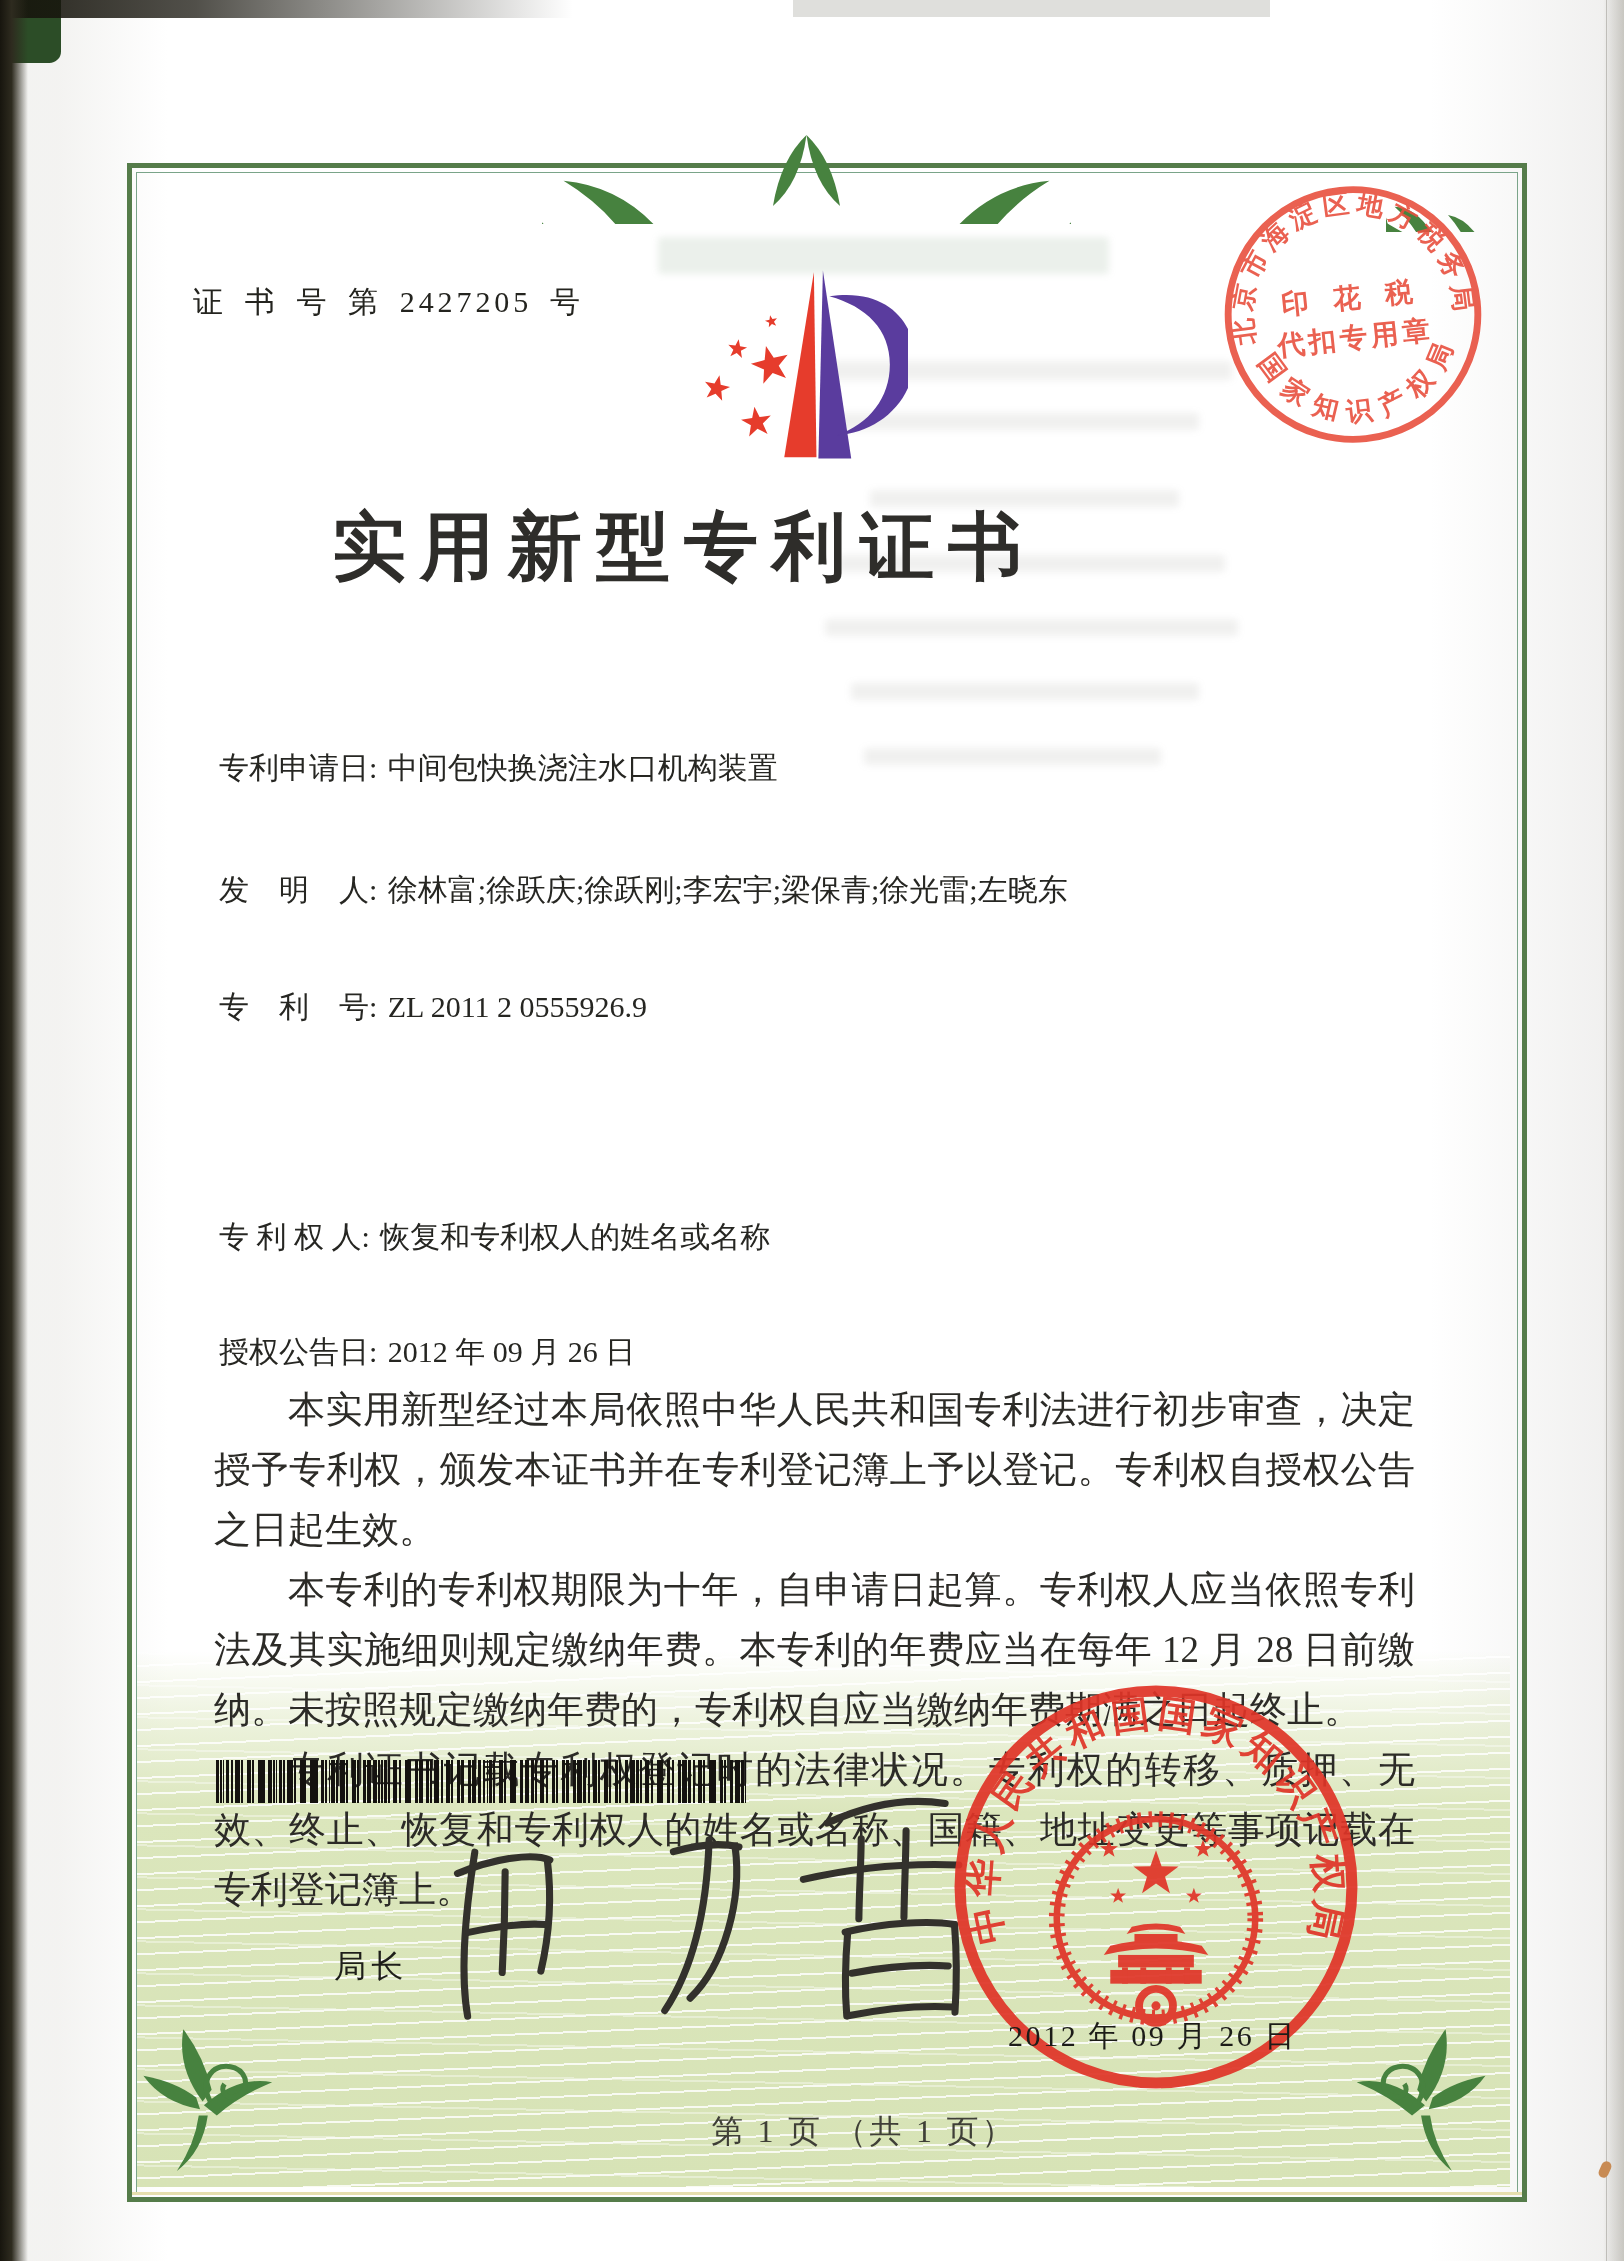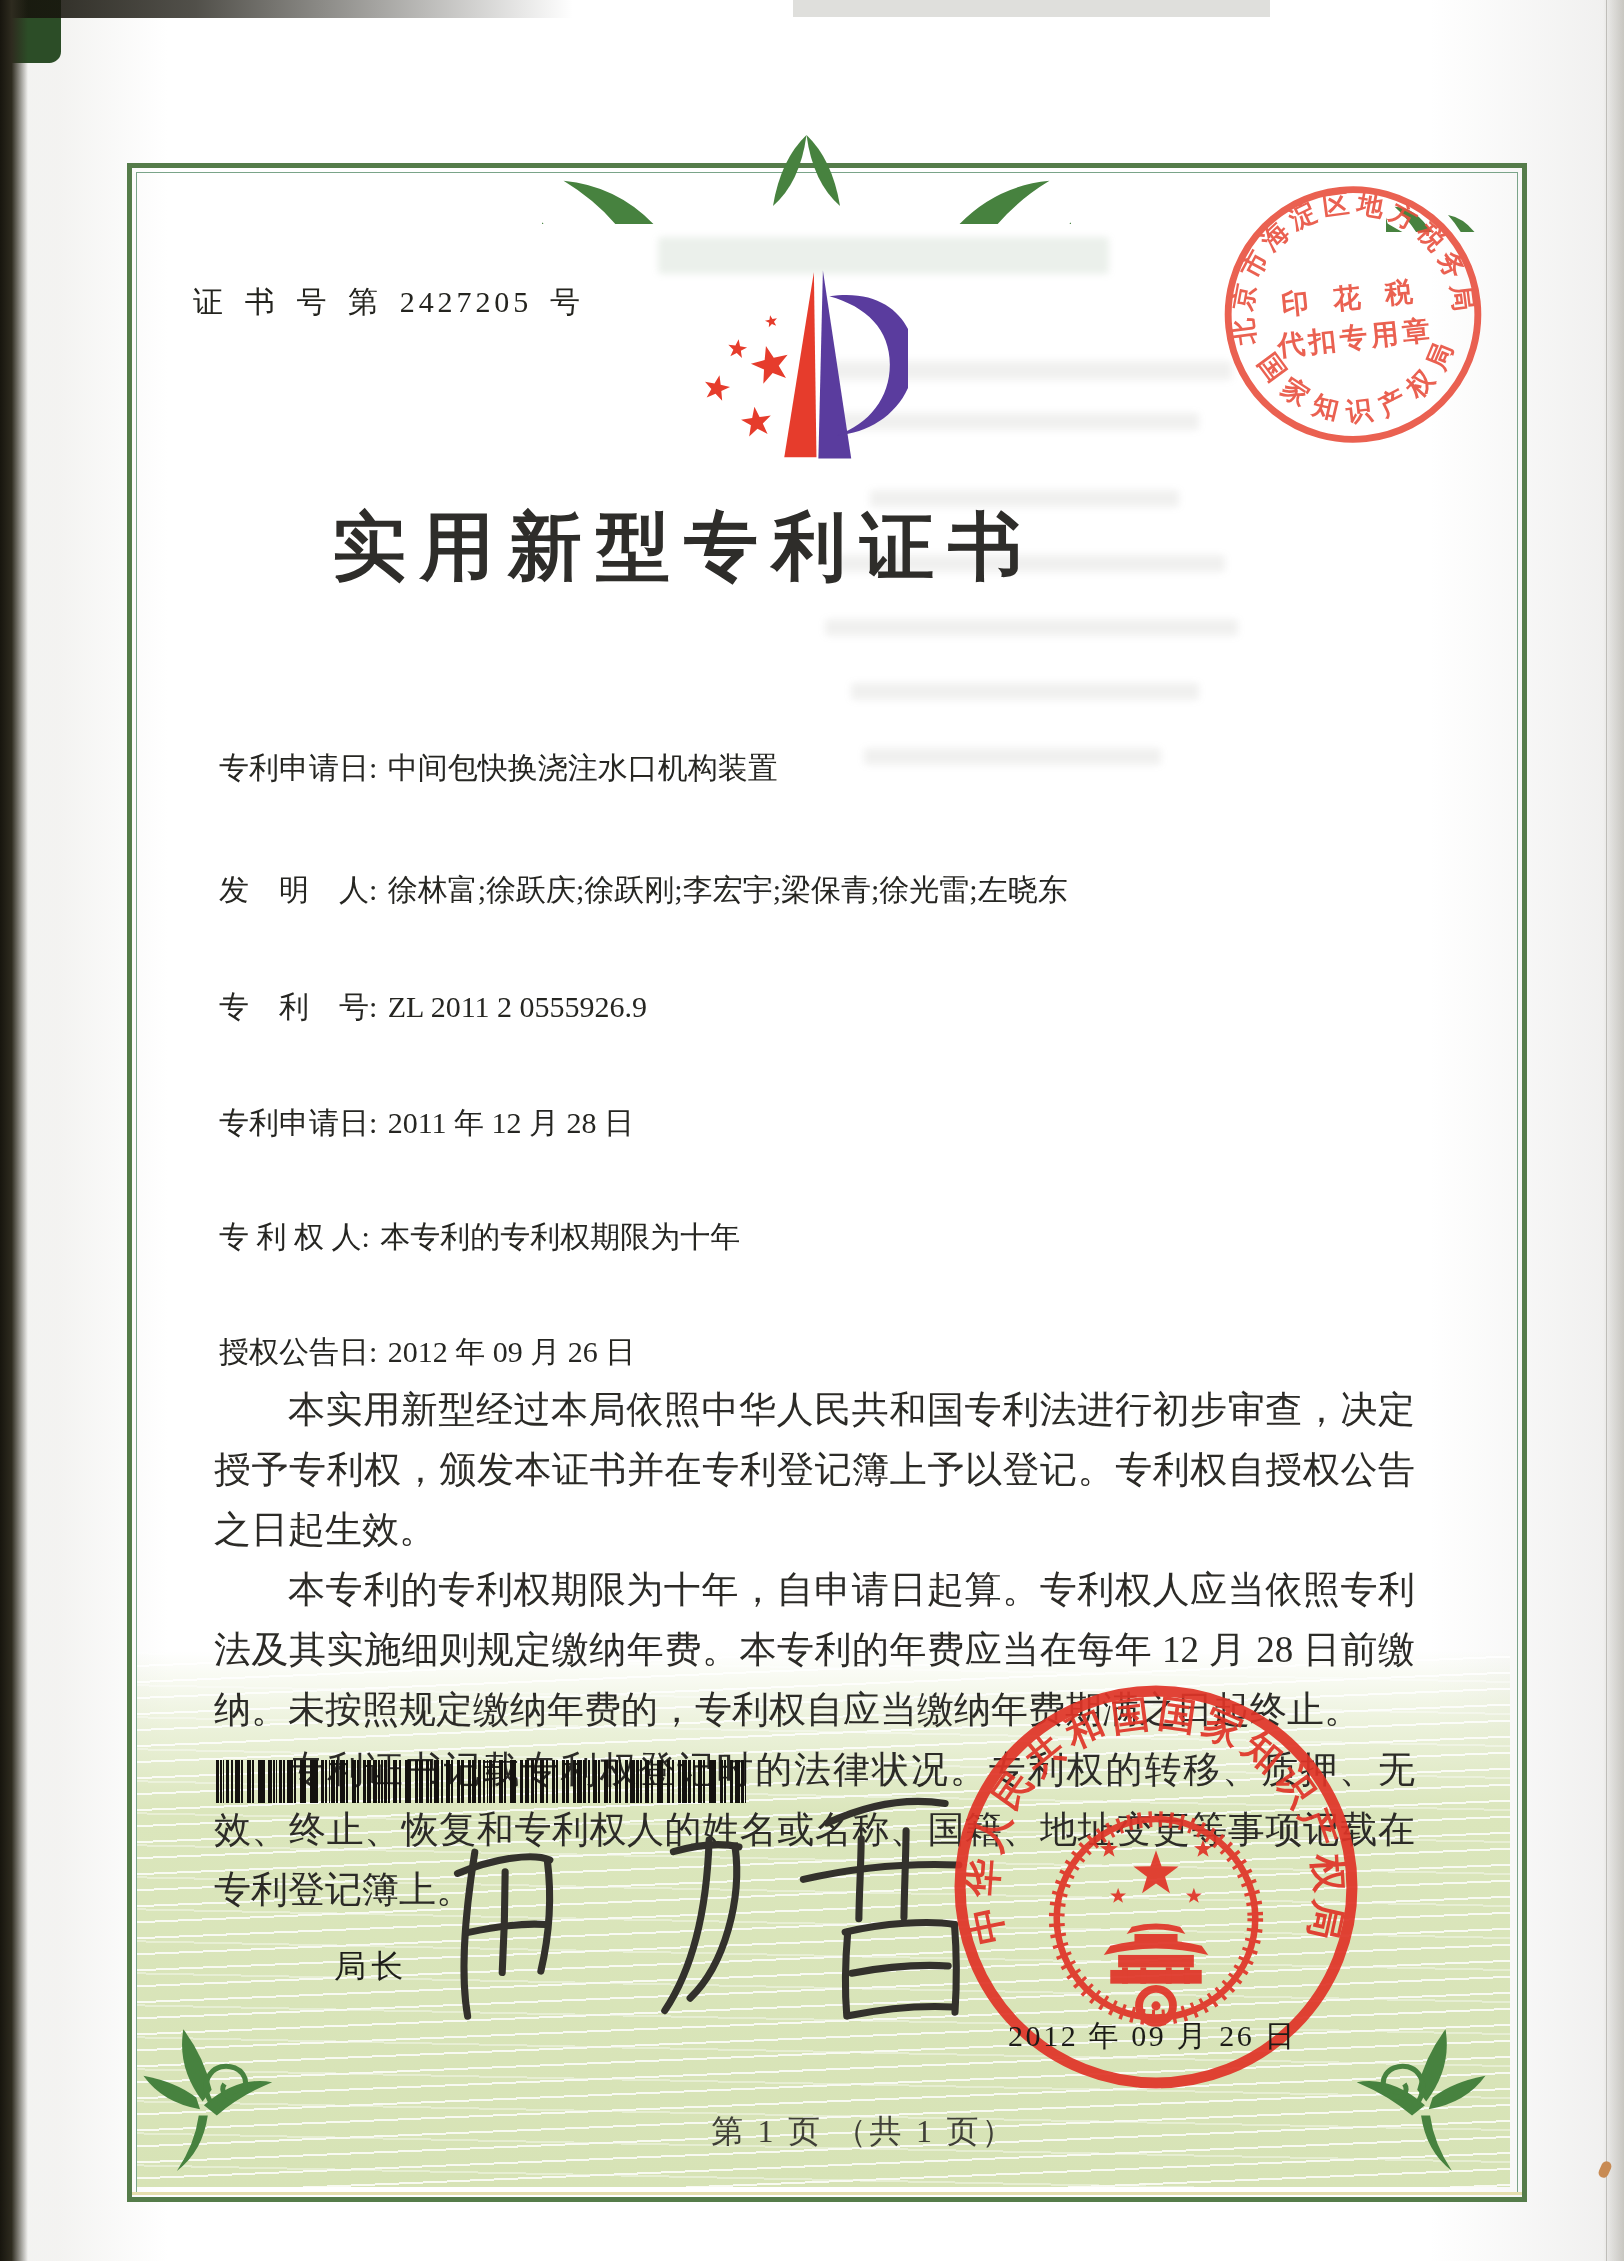--- a/index.html
+++ b/index.html
@@ -197,25 +197,22 @@
 
   <div class="row" style="top:748px">
     <span class="lbl">专利申请日:</span><span class="val">中间包快换浇注水口机构装置</span>
   </div>
   <div class="row" style="top:870px">
     <span class="lbl">发　明　人:</span><span class="val">徐林富;徐跃庆;徐跃刚;李宏宇;梁保青;徐光雷;左晓东</span>
   </div>
   <div class="row" style="top:987px">
     <span class="lbl">专　利　号:</span><span class="val">ZL 2011 2 0555926.9</span>
   </div>
-  <div class="row" style="top:1103px">
-    <span class="lbl">专利申请日:</span><span class="val">2011 年 12 月 28 日</span>
-  </div>
   <div class="row" style="top:1217px">
-    <span class="lbl">专 利 权 人:</span><span class="val">本专利的专利权期限为十年</span>
+    <span class="lbl">专 利 权 人:</span><span class="val">恢复和专利权人的姓名或名称</span>
   </div>
   <div class="row" style="top:1332px">
     <span class="lbl">授权公告日:</span><span class="val">2012 年 09 月 26 日</span>
   </div>
 
   <div class="paras">
     <p>本实用新型经过本局依照中华人民共和国专利法进行初步审查，决定授予专利权，颁发本证书并在专利登记簿上予以登记。专利权自授权公告之日起生效。</p>
     <p>本专利的专利权期限为十年，自申请日起算。专利权人应当依照专利法及其实施细则规定缴纳年费。本专利的年费应当在每年 12 月 28 日前缴纳。未按照规定缴纳年费的，专利权自应当缴纳年费期满之日起终止。</p>
     <p>专利证书记载专利权登记时的法律状况。专利权的转移、质押、无效、终止、恢复和专利权人的姓名或名称、国籍、地址变更等事项记载在专利登记簿上。</p>
   </div>

